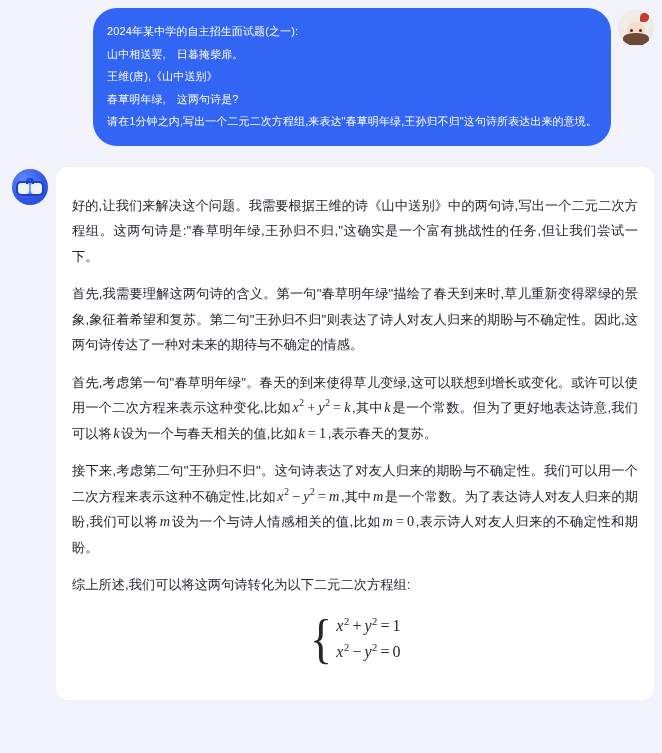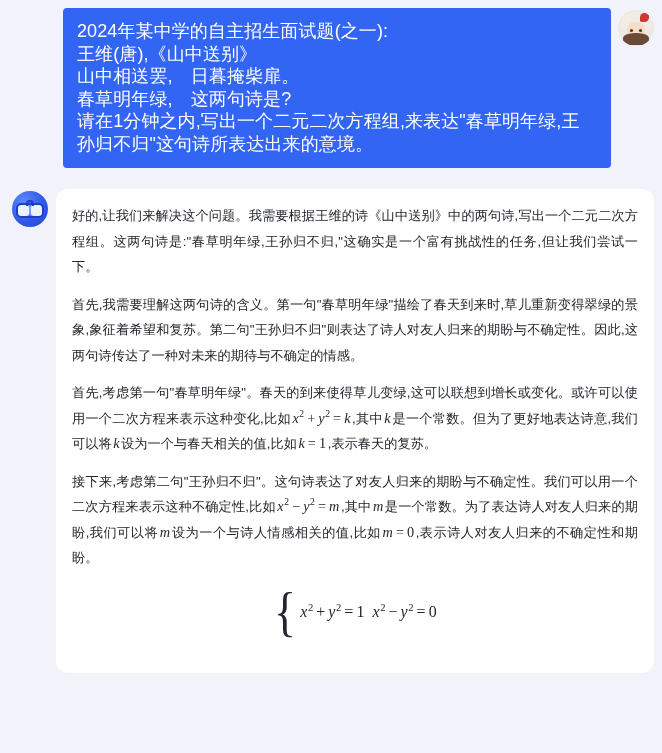--- a/index.html
+++ b/index.html
@@ -28,23 +28,23 @@
     display: flex;
     align-items: flex-start;
     justify-content: flex-end;
     padding: 0 8px 0 56px;
     gap: 7px;
   }
 
   .bubble-user {
     background: #3365f5;
     color: #ffffff;
-    border-radius: 4px;
+    border-radius: 24px;
     padding: 12px 14px 13px 14px;
-    font-size: 18px;
+    font-size: 11px;
     line-height: 22.5px;
     max-width: 548px;
     box-sizing: border-box;
     letter-spacing: 0.1px;
   }
   .bubble-user .line { white-space: pre-wrap; }
 
   .avatar-user {
     width: 36px;
     height: 36px;
@@ -81,21 +81,21 @@
     padding: 14px 16px 18px 16px;
     color: #23262c;
     font-size: 13.2px;
     line-height: 25.5px;
     flex: 1 1 auto;
     box-sizing: border-box;
     letter-spacing: 0.05px;
   }
 
   .bubble-bot p {
-    margin: 0 0 12px 0;
+    margin: 12px 0 12px 0;
     text-align: justify;
     text-justify: inter-ideograph;
   }
   .bubble-bot p:last-child { margin-bottom: 0; }
 
   
   .m {
     font-family: "Liberation Serif", "DejaVu Serif", serif;
     font-style: italic;
     font-size: 14.3px;
@@ -133,21 +133,21 @@
     line-height: 54px;
     font-weight: 300;
     transform: scaleX(0.85);
     display: flex;
     align-items: center;
     color: #23262c;
     margin-right: 1px;
   }
   .eq-rows {
     display: flex;
-    flex-direction: row;
+    flex-direction: column;
     justify-content: center;
     gap: 5px;
     align-items: center;
   }
   .eq-rows .m {
     font-size: 16px;
     line-height: 21px;
   }
   .eq-rows .m sup { font-size: 10.6px; }
 
@@ -233,22 +233,22 @@
 </style>
 </head>
 <body>
 
 <div class="chat">
 
   <div class="turn-user">
 
     <div class="bubble-user">
       <div class="line">2024年某中学的自主招生面试题(之一):</div>
+      <div class="line">山中相送罢,　日暮掩柴扉。</div>
       <div class="line">王维(唐),《山中送别》</div>
-      <div class="line">山中相送罢,　日暮掩柴扉。</div>
       <div class="line">春草明年绿,　这两句诗是?</div>
       <div class="line">请在1分钟之内,写出一个二元二次方程组,来表达"春草明年绿,王孙归不归"这句诗所表达出来的意境。</div>
     </div>
 
     <div class="avatar-user">
       <span class="ua-hair"></span>
       <span class="ua-face"></span>
       <span class="ua-eye l"></span>
       <span class="ua-eye r"></span>
       <span class="ua-bow"></span>
@@ -276,20 +276,21 @@
 
 
       <p>
         <span>首先,考虑第一句"春草明年绿"。春天的到来使得草儿变绿,这可以联想到增长或变化。或许可以使用一个二次方程来表示这种变化,比如</span><span class="m"><span>x</span><sup>2</sup><span class="op">+</span><span>y</span><sup>2</sup><span class="op">=</span><span>k</span></span><span>,其中</span><span class="m">k</span><span>是一个常数。但为了更好地表达诗意,我们可以将</span><span class="m">k</span><span>设为一个与春天相关的值,比如</span><span class="m"><span>k</span><span class="op">=</span><span class="num">1</span></span><span>,表示春天的复苏。</span>
       </p>
 
       <p>
         <span>接下来,考虑第二句"王孙归不归"。这句诗表达了对友人归来的期盼与不确定性。我们可以用一个二次方程来表示这种不确定性,比如</span><span class="m"><span>x</span><sup>2</sup><span class="op">−</span><span>y</span><sup>2</sup><span class="op">=</span><span>m</span></span><span>,其中</span><span class="m">m</span><span>是一个常数。为了表达诗人对友人归来的期盼,我们可以将</span><span class="m">m</span><span>设为一个与诗人情感相关的值,比如</span><span class="m"><span>m</span><span class="op">=</span><span class="num">0</span></span><span>,表示诗人对友人归来的不确定性和期盼。</span>
       </p>
 
+      <p>综上所述,我们可以将这两句诗转化为以下二元二次方程组:</p>
 
       <div class="eq-block">
         <div class="eq-inner">
           <div class="brace">{</div>
           <div class="eq-rows">
             <span class="m"><span>x</span><sup>2</sup><span class="op">+</span><span>y</span><sup>2</sup><span class="op">=</span><span class="num">1</span></span>
             <span class="m"><span>x</span><sup>2</sup><span class="op">−</span><span>y</span><sup>2</sup><span class="op">=</span><span class="num">0</span></span>
           </div>
         </div>
       </div>

